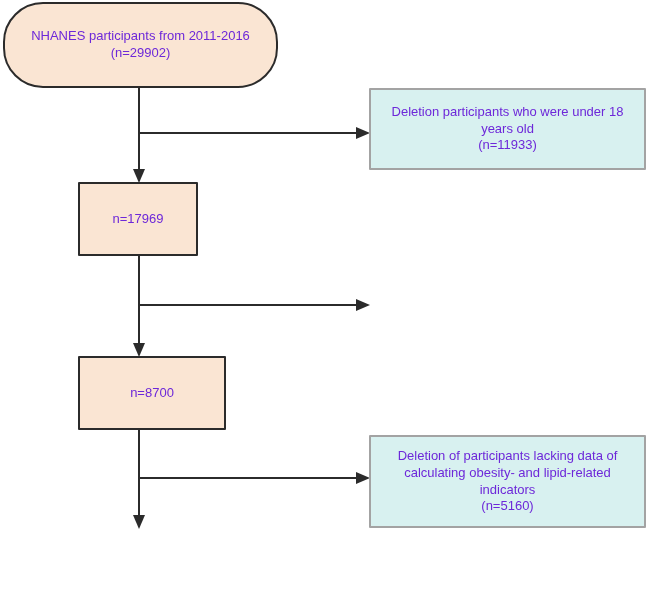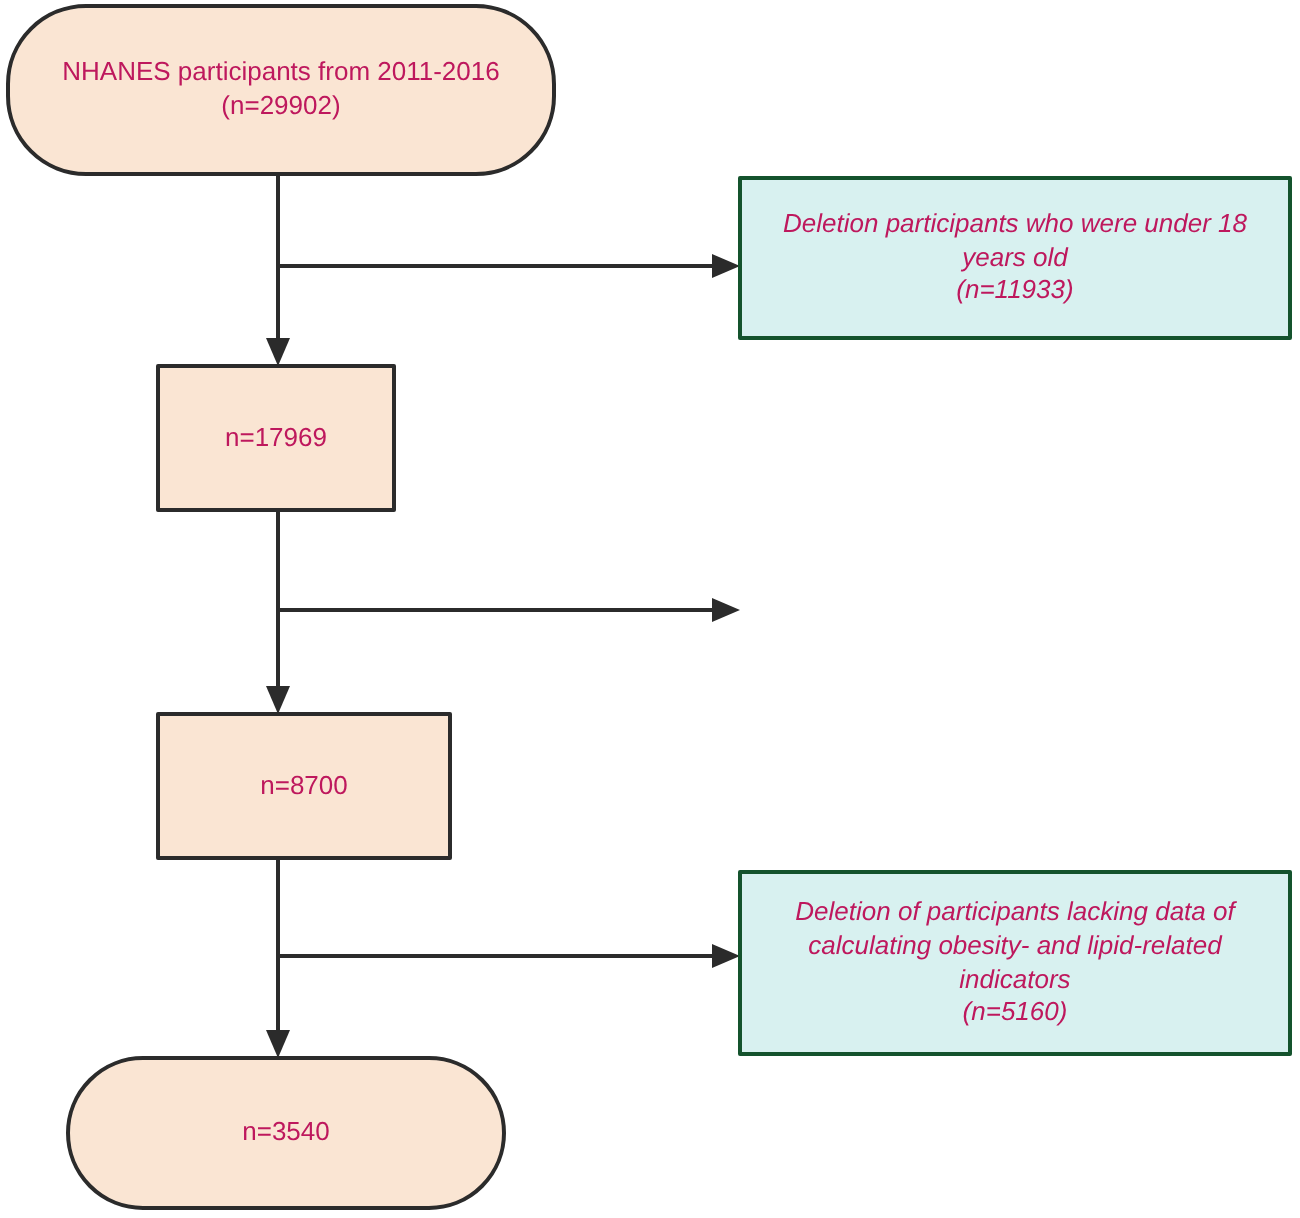--- a/index.html
+++ b/index.html
@@ -7,26 +7,26 @@
     width:650px;height:609px;background:#ffffff;
     font-family:"Liberation Sans", sans-serif;
     overflow:hidden;position:relative;
   }
   #canvas{position:absolute;left:0;top:0;width:650px;height:609px;}
 
   .node{
     position:absolute;box-sizing:border-box;
     display:flex;align-items:center;justify-content:center;
     text-align:center;line-height:1.28;
-    color:#be185d;font-size:13px;
+    color:#6d28d9;font-size:13px;
     padding:4px 8px;
     z-index:2;
   }
   .node-peach{background:#fae5d3;border:2px solid #2b2b2b;}
-  .node-cyan{background:#d8f1f0;border:2px solid #14532d;font-style:italic;}
+  .node-cyan{background:#d8f1f0;border:2px solid #a3a3a3;}
   .stadium{border-radius:40px;}
   .rect{border-radius:1px;}
 
   .node .txt{display:block;width:100%;white-space:pre-line;}
 
   svg.lines{position:absolute;left:0;top:0;width:650px;height:609px;z-index:1;}
   svg.lines path,svg.lines line{stroke:#2b2b2b;stroke-width:2;fill:none;}
   svg.lines polygon{fill:#2b2b2b;}
 </style>
 </head>
@@ -72,17 +72,14 @@
 
   <div class="node node-peach rect" style="left:78px;top:356px;width:148px;height:74px;text-align:center;">
     <span class="txt">n=8700</span>
   </div>
 
   <div class="node node-cyan rect" style="left:369px;top:435px;width:277px;height:93px;justify-content:flex-end;">
     <span class="txt">Deletion of participants lacking data of calculating obesity- and lipid-related indicators
 (n=5160)</span>
   </div>
 
-  <div class="node node-peach stadium" style="left:33px;top:528px;width:220px;height:77px;">
-    <span class="txt">n=3540</span>
-  </div>
 
 </div>
 
 </body></html>

